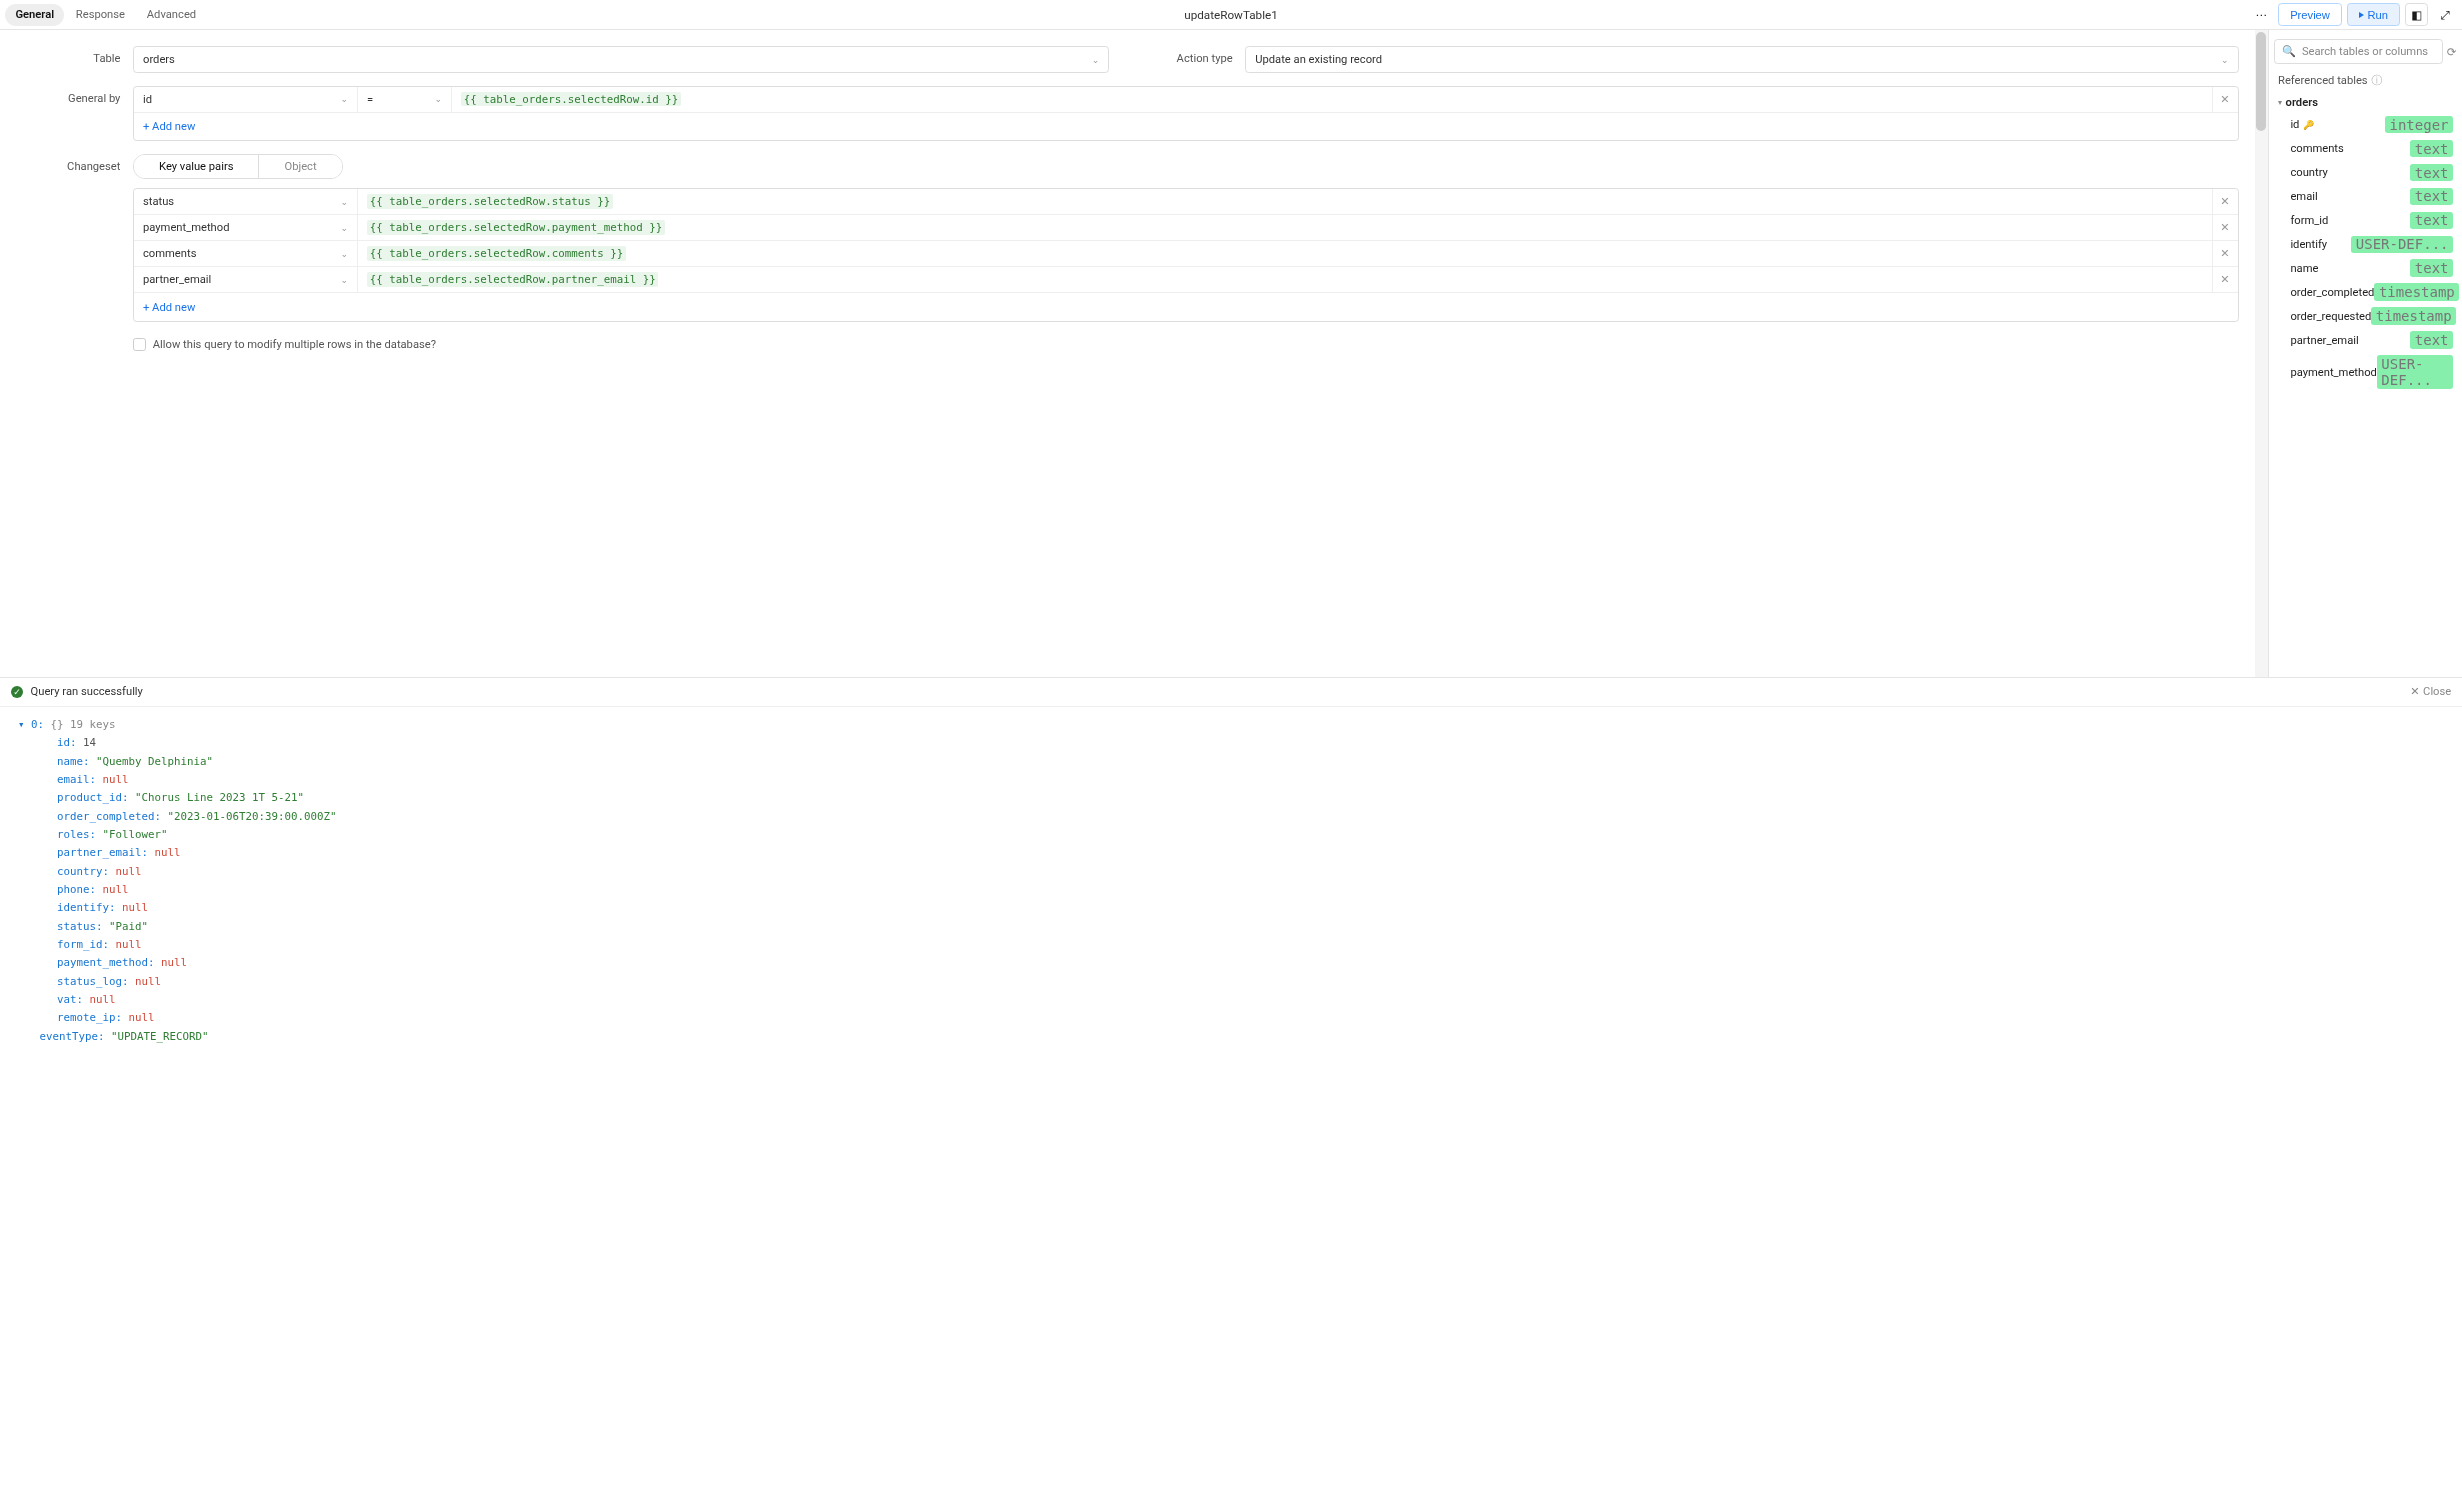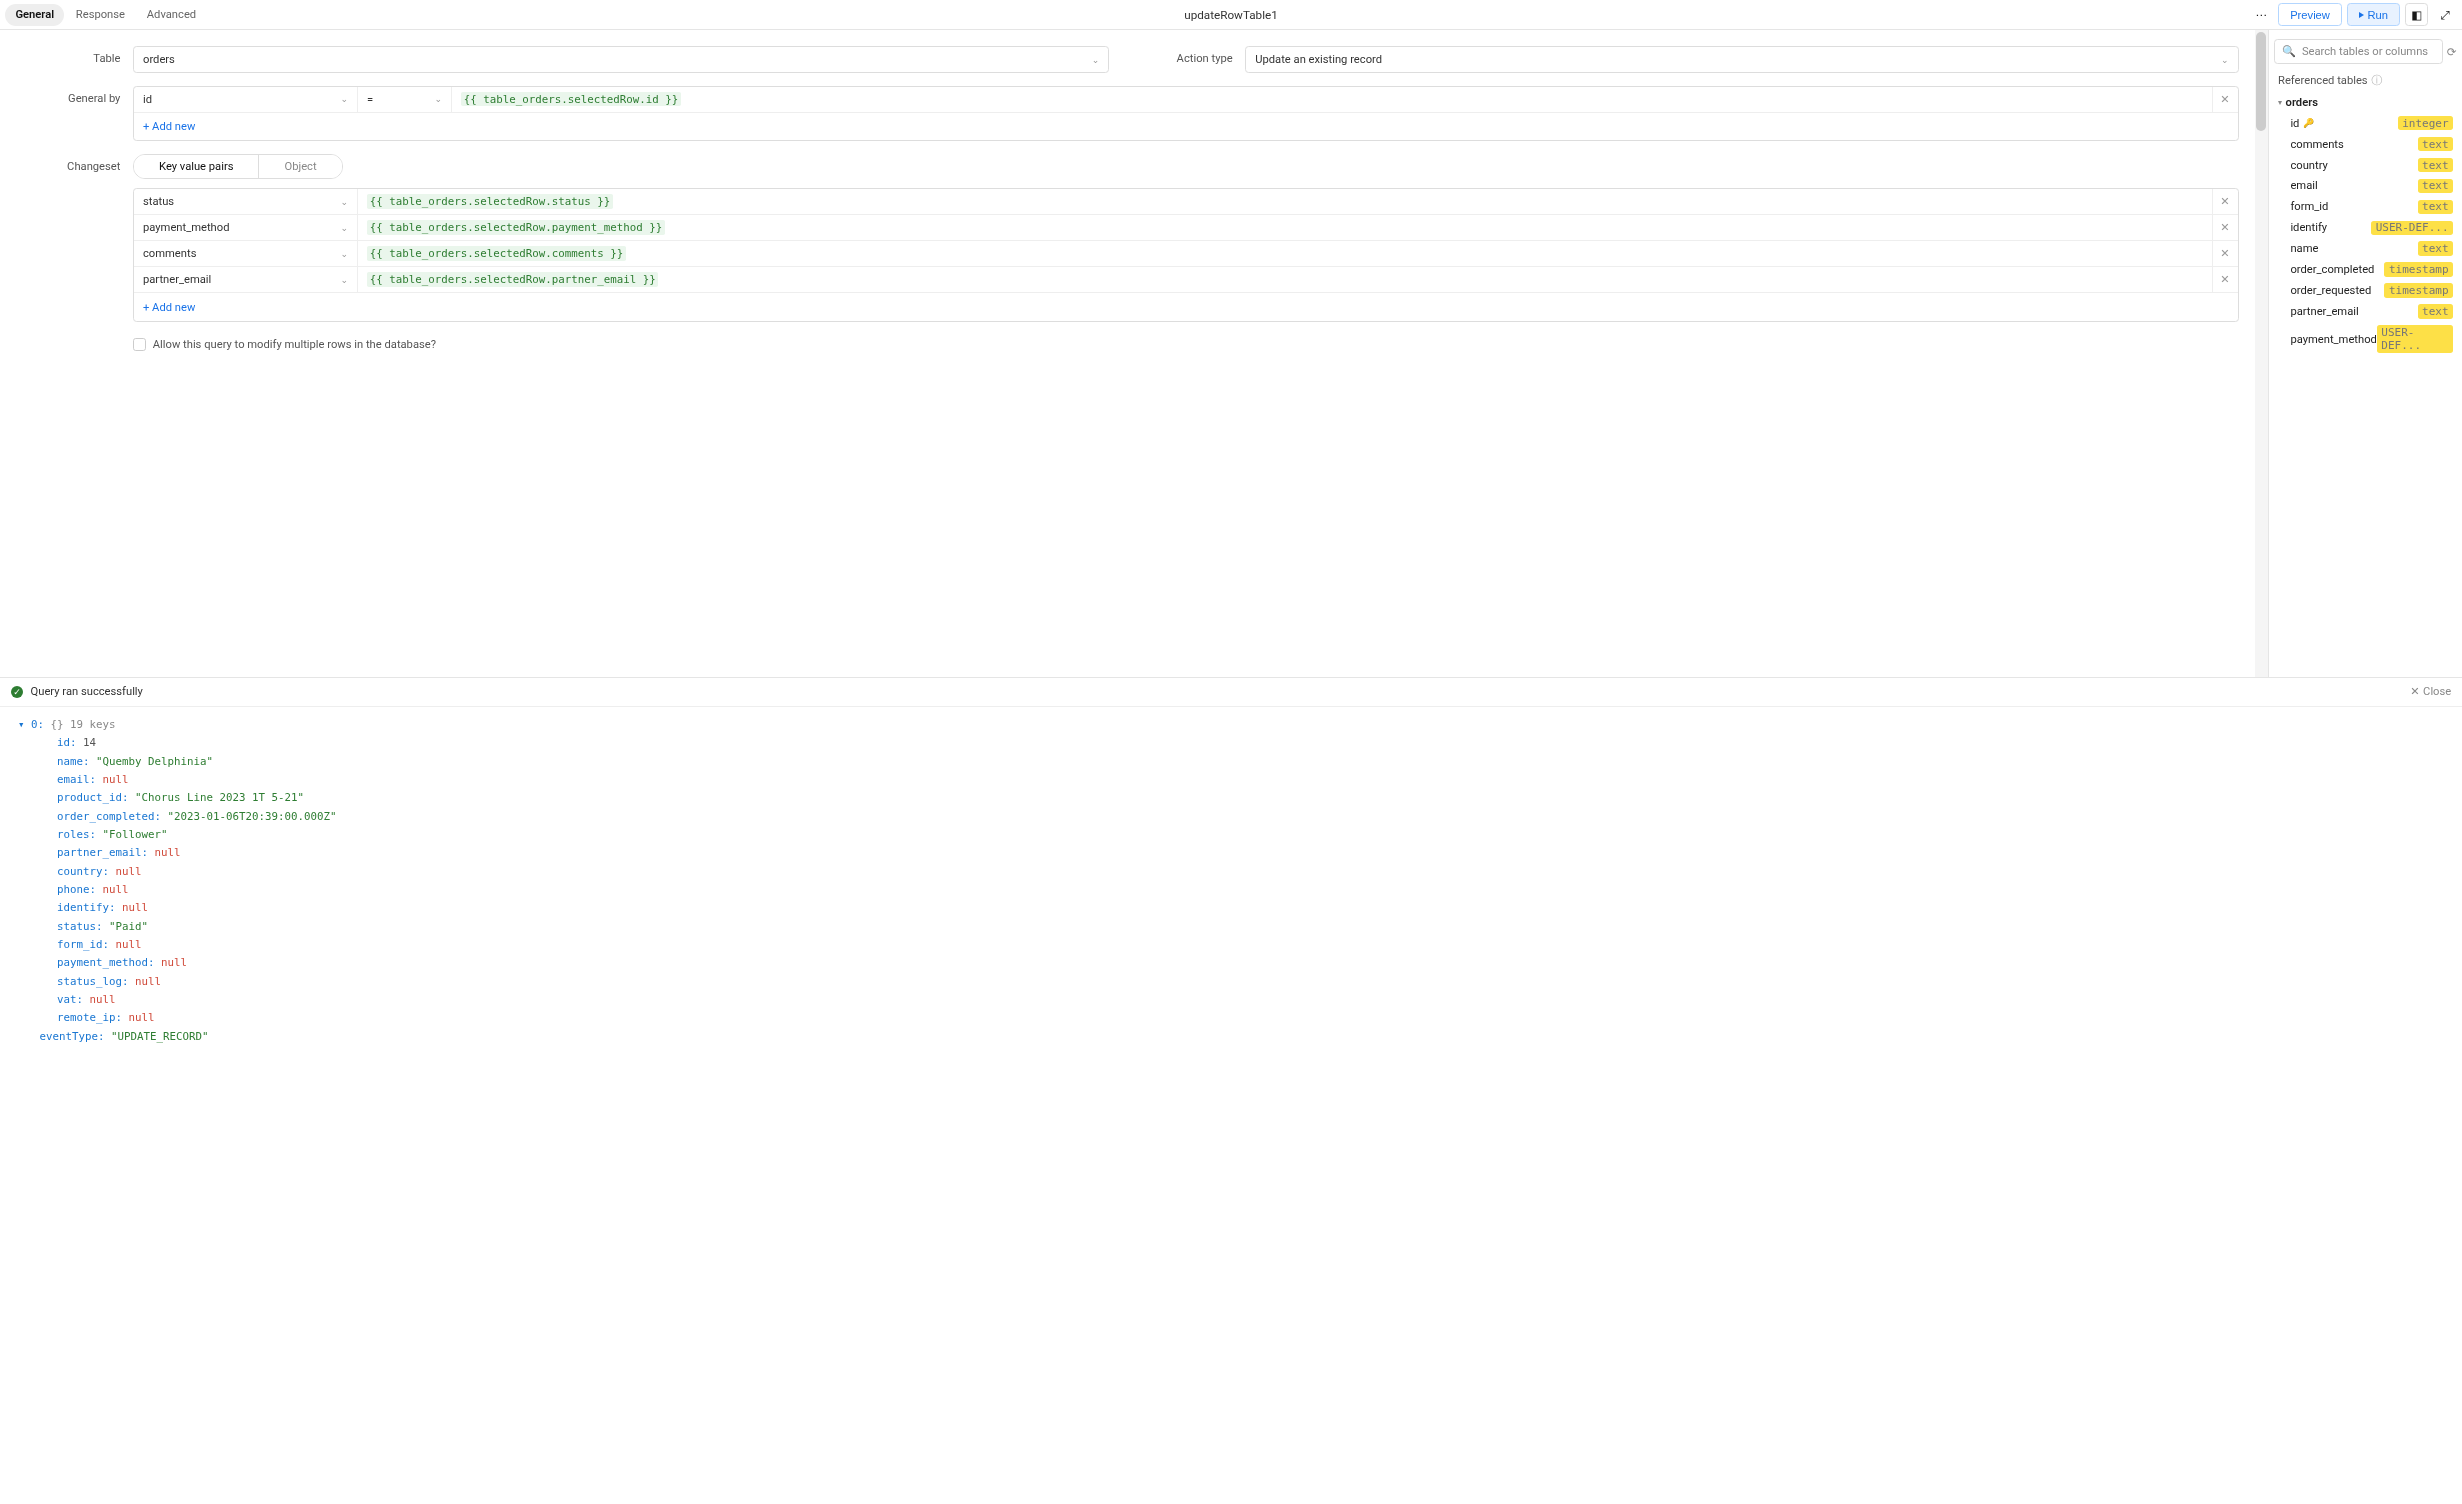--- a/index.html
+++ b/index.html
@@ -182,22 +182,22 @@
   .tree-row {
     display:flex; align-items:center;
     padding: 3.1px 3.6px;
     font-size:11.2px;
     cursor:default;
   }
   .tree-row .name { color:#222; }
   .tree-row .type {
     margin-left:auto;
     font-family: Menlo, Consolas, monospace;
-    font-size:11px;
-    background:#fde047;
+    font-size:14px;
+    background:#86efac;
     color:#777;
     padding:0.9px 4.5px;
     border-radius:2.7px;
   }
   .tri { font-size:8px; color:#888; margin-right:3.6px; }
   .key-icon { font-size:9px; color:#999; margin-left:3.6px; }
 
   
   .result-split {
     position: absolute;

